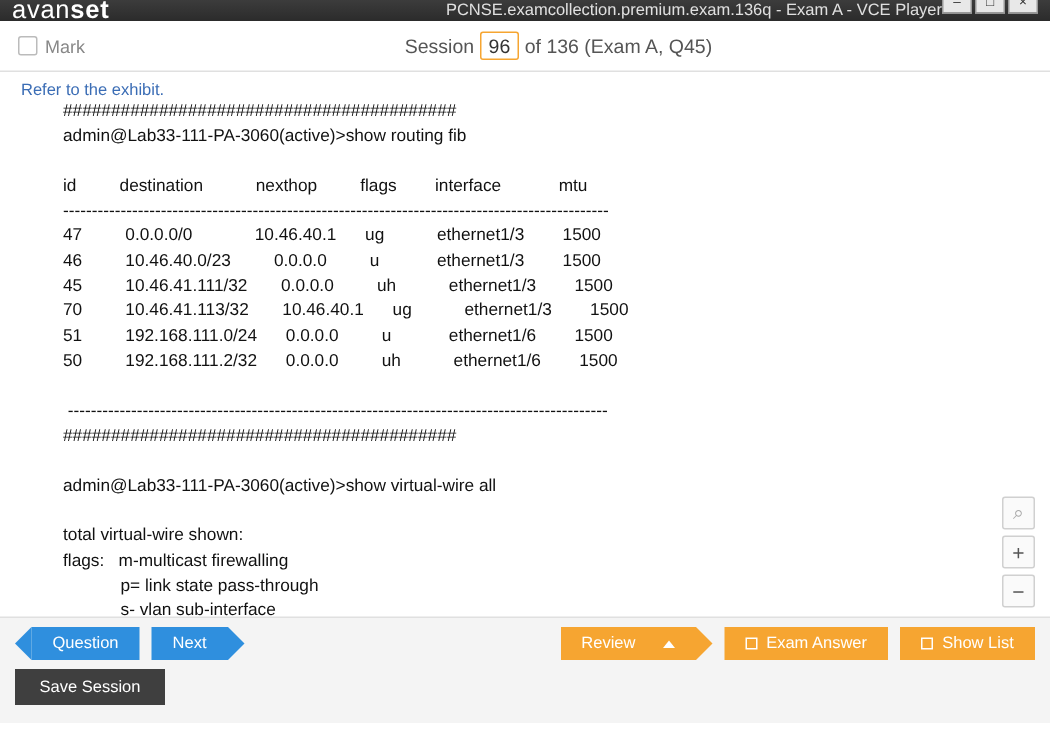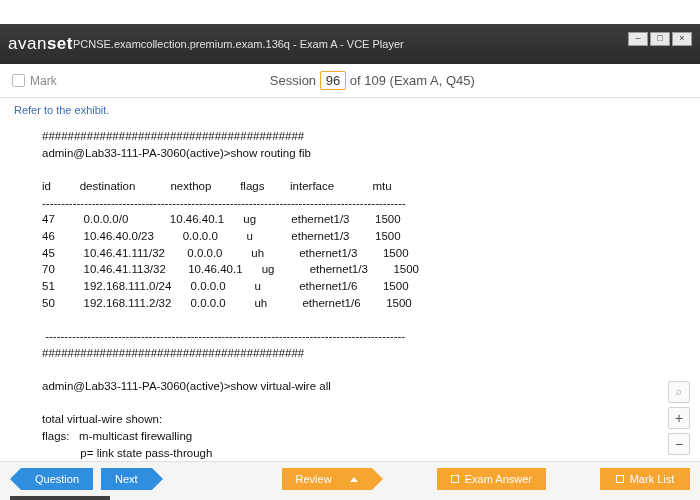--- a/index.html
+++ b/index.html
@@ -1,44 +1,44 @@
 <!DOCTYPE html>
 <html><head>
 <meta charset="utf-8">
 <style>
   * { box-sizing: border-box; margin: 0; padding: 0; }
   body { font-family: "Segoe UI", Arial, sans-serif; background: #fff; width: 700px; height: 500px; overflow: hidden; font-size: 12px; color: #333; }
-  .titlebar { background: linear-gradient(#3c3c3c,#2b2b2b); color: #fff; height: 40px; display: flex; align-items: center; padding: 3px 8px; margin-top: 24px; }
+  .titlebar { background: linear-gradient(#3c3c3c,#2b2b2b); color: #fff; height: 14px; display: flex; align-items: center; padding: 3px 8px; }
   .logo { font-weight: 300; font-size: 17px; letter-spacing: 0.5px; }
   .logo .bold { font-weight: 600; }
-  .title-text { flex: 1; text-align: left; font-size: 11px; color: #e0e0e0; }
+  .title-text { flex: 1; text-align: right; font-size: 11px; color: #e0e0e0; }
   .win-controls { display: flex; gap: 2px; align-items: flex-start; margin-top:-10px;}
   .win-btn { width: 20px; height: 14px; background: #e8e8e8; border: 1px solid #999; font-size: 9px; line-height: 10px; text-align: center; color:#333; cursor:pointer;}
   .toolbar { background: #fff; height: 34px; display: flex; align-items: center; padding: 0 12px; border-bottom: 1px solid #e0e0e0; }
   .mark-wrap { display:flex; align-items:center; gap:5px; color:#888; font-size:12px;}
   .mark-box { width:13px; height:13px; border:1px solid #bbb; border-radius:2px;}
   .q-label { flex:1; text-align:center; font-size:13px; color:#555; }
   .q-num { display:inline-block; border:1px solid #f6a531; padding:1px 5px; border-radius:2px; color:#333;}
   .content { position:relative; height: 364px; background:#fff; padding: 6px 14px 0 14px; overflow:hidden; border-bottom:1px solid #e0e0e0;}
-  .exhibit-header { color:#3b6db5; font-size:11px; margin-bottom:12px;}
+  .exhibit-header { color:#3b6db5; font-size:11px; margin-bottom:0;}
   .exhibit-body { font-family: Arial, sans-serif; font-size:11.5px; color:#111; line-height:1.45; white-space:pre; padding-left:28px;}
   .zoom { position:absolute; right:10px; bottom:6px; display:flex; flex-direction:column; gap:4px;}
   .zoom-btn { width:22px; height:22px; border:1px solid #d0d0d0; background:#fafafa; text-align:center; line-height:20px; font-size:14px; color:#555; border-radius:2px; cursor:pointer;}
   .zoom-btn.search{color:#aaa;font-size:13px;}
   .footer { background:#f4f4f4; padding:6px 10px; }
   .row { display:flex; gap:8px; align-items:center; margin-bottom:6px;}
   .btn { height:22px; padding:0 14px; font-size:11px; border:none; cursor:pointer; position:relative; color:#fff; display:flex; align-items:center; justify-content:center;}
   .btn-blue { background:#2f8fde; }
   .btn-blue::after{content:"";position:absolute;width:0;height:0;border-top:11px solid transparent;border-bottom:11px solid transparent;}
   .btn-prev::before{content:"";position:absolute;left:-11px;top:0;border-right:11px solid #2f8fde;border-top:11px solid transparent;border-bottom:11px solid transparent;}
   .btn-next::after{right:-11px;border-left:11px solid #2f8fde;}
   .btn-prev{margin-left:11px;}
   .btn-next{margin-right:11px;}
   .spacer{flex:1;}
-  .btn-orange{ background:#f6a531; min-width:90px; gap:6px;margin-left:46px;}
+  .btn-orange{ background:#f6a531; min-width:90px; gap:6px;}
   .btn-orange.review::after{content:"";position:absolute;right:-11px;top:0;border-left:11px solid #f6a531;border-top:11px solid transparent;border-bottom:11px solid transparent;}
   .btn-orange.review{margin-right:11px;}
   .tri-up{width:0;height:0;border-left:4px solid transparent;border-right:4px solid transparent;border-bottom:5px solid #fff;display:inline-block;}
   .sq{width:8px;height:8px;border:1.5px solid #fff;display:inline-block;}
   .btn-dark{ background:#3f3f3f; color:#fff; min-width:100px; height:24px; font-size:11px; border:none; cursor:pointer;}
   .row2{}
 </style>
 </head>
 <body>
 
@@ -52,21 +52,21 @@
   </div>
 </div>
 
 <div class="toolbar">
   <div class="mark-wrap">
     <span class="mark-box"></span>
     <span>Mark</span>
   </div>
   <div class="q-label">
     <span>Session</span>
-    <span class="q-num">96</span><span> of 109 (Exam A, Q45)</span>
+    <span class="q-num">96</span><span> of 136 (Exam A, Q45)</span>
   </div>
 </div>
 
 <div class="content">
   <div class="exhibit-header">Refer to the exhibit.</div>
   <div class="exhibit-body">#########################################
 admin@Lab33-111-PA-3060(active)&gt;show routing fib
 
 id         destination           nexthop         flags        interface            mtu
 -----------------------------------------------------------------------------------------------
@@ -100,19 +100,19 @@
     <button class="btn btn-blue btn-prev">Question</button>
     <button class="btn btn-blue btn-next">Next</button>
     <div class="spacer"></div>
     <button class="btn btn-orange review"><span>Review</span>&nbsp;&nbsp;<span class="tri-up"></span></button>
     <button class="btn btn-orange">
         <span class="sq"></span>
         <span>Exam Answer</span>
       </button>
     <button class="btn btn-orange">
         <span class="sq"></span>
-        <span>Mark List</span>
+        <span>Show List</span>
       </button>
   </div>
   <div class="row row2">
     <button class="btn-dark">Save Session</button>
   </div>
 </div>
 
 </body></html>

